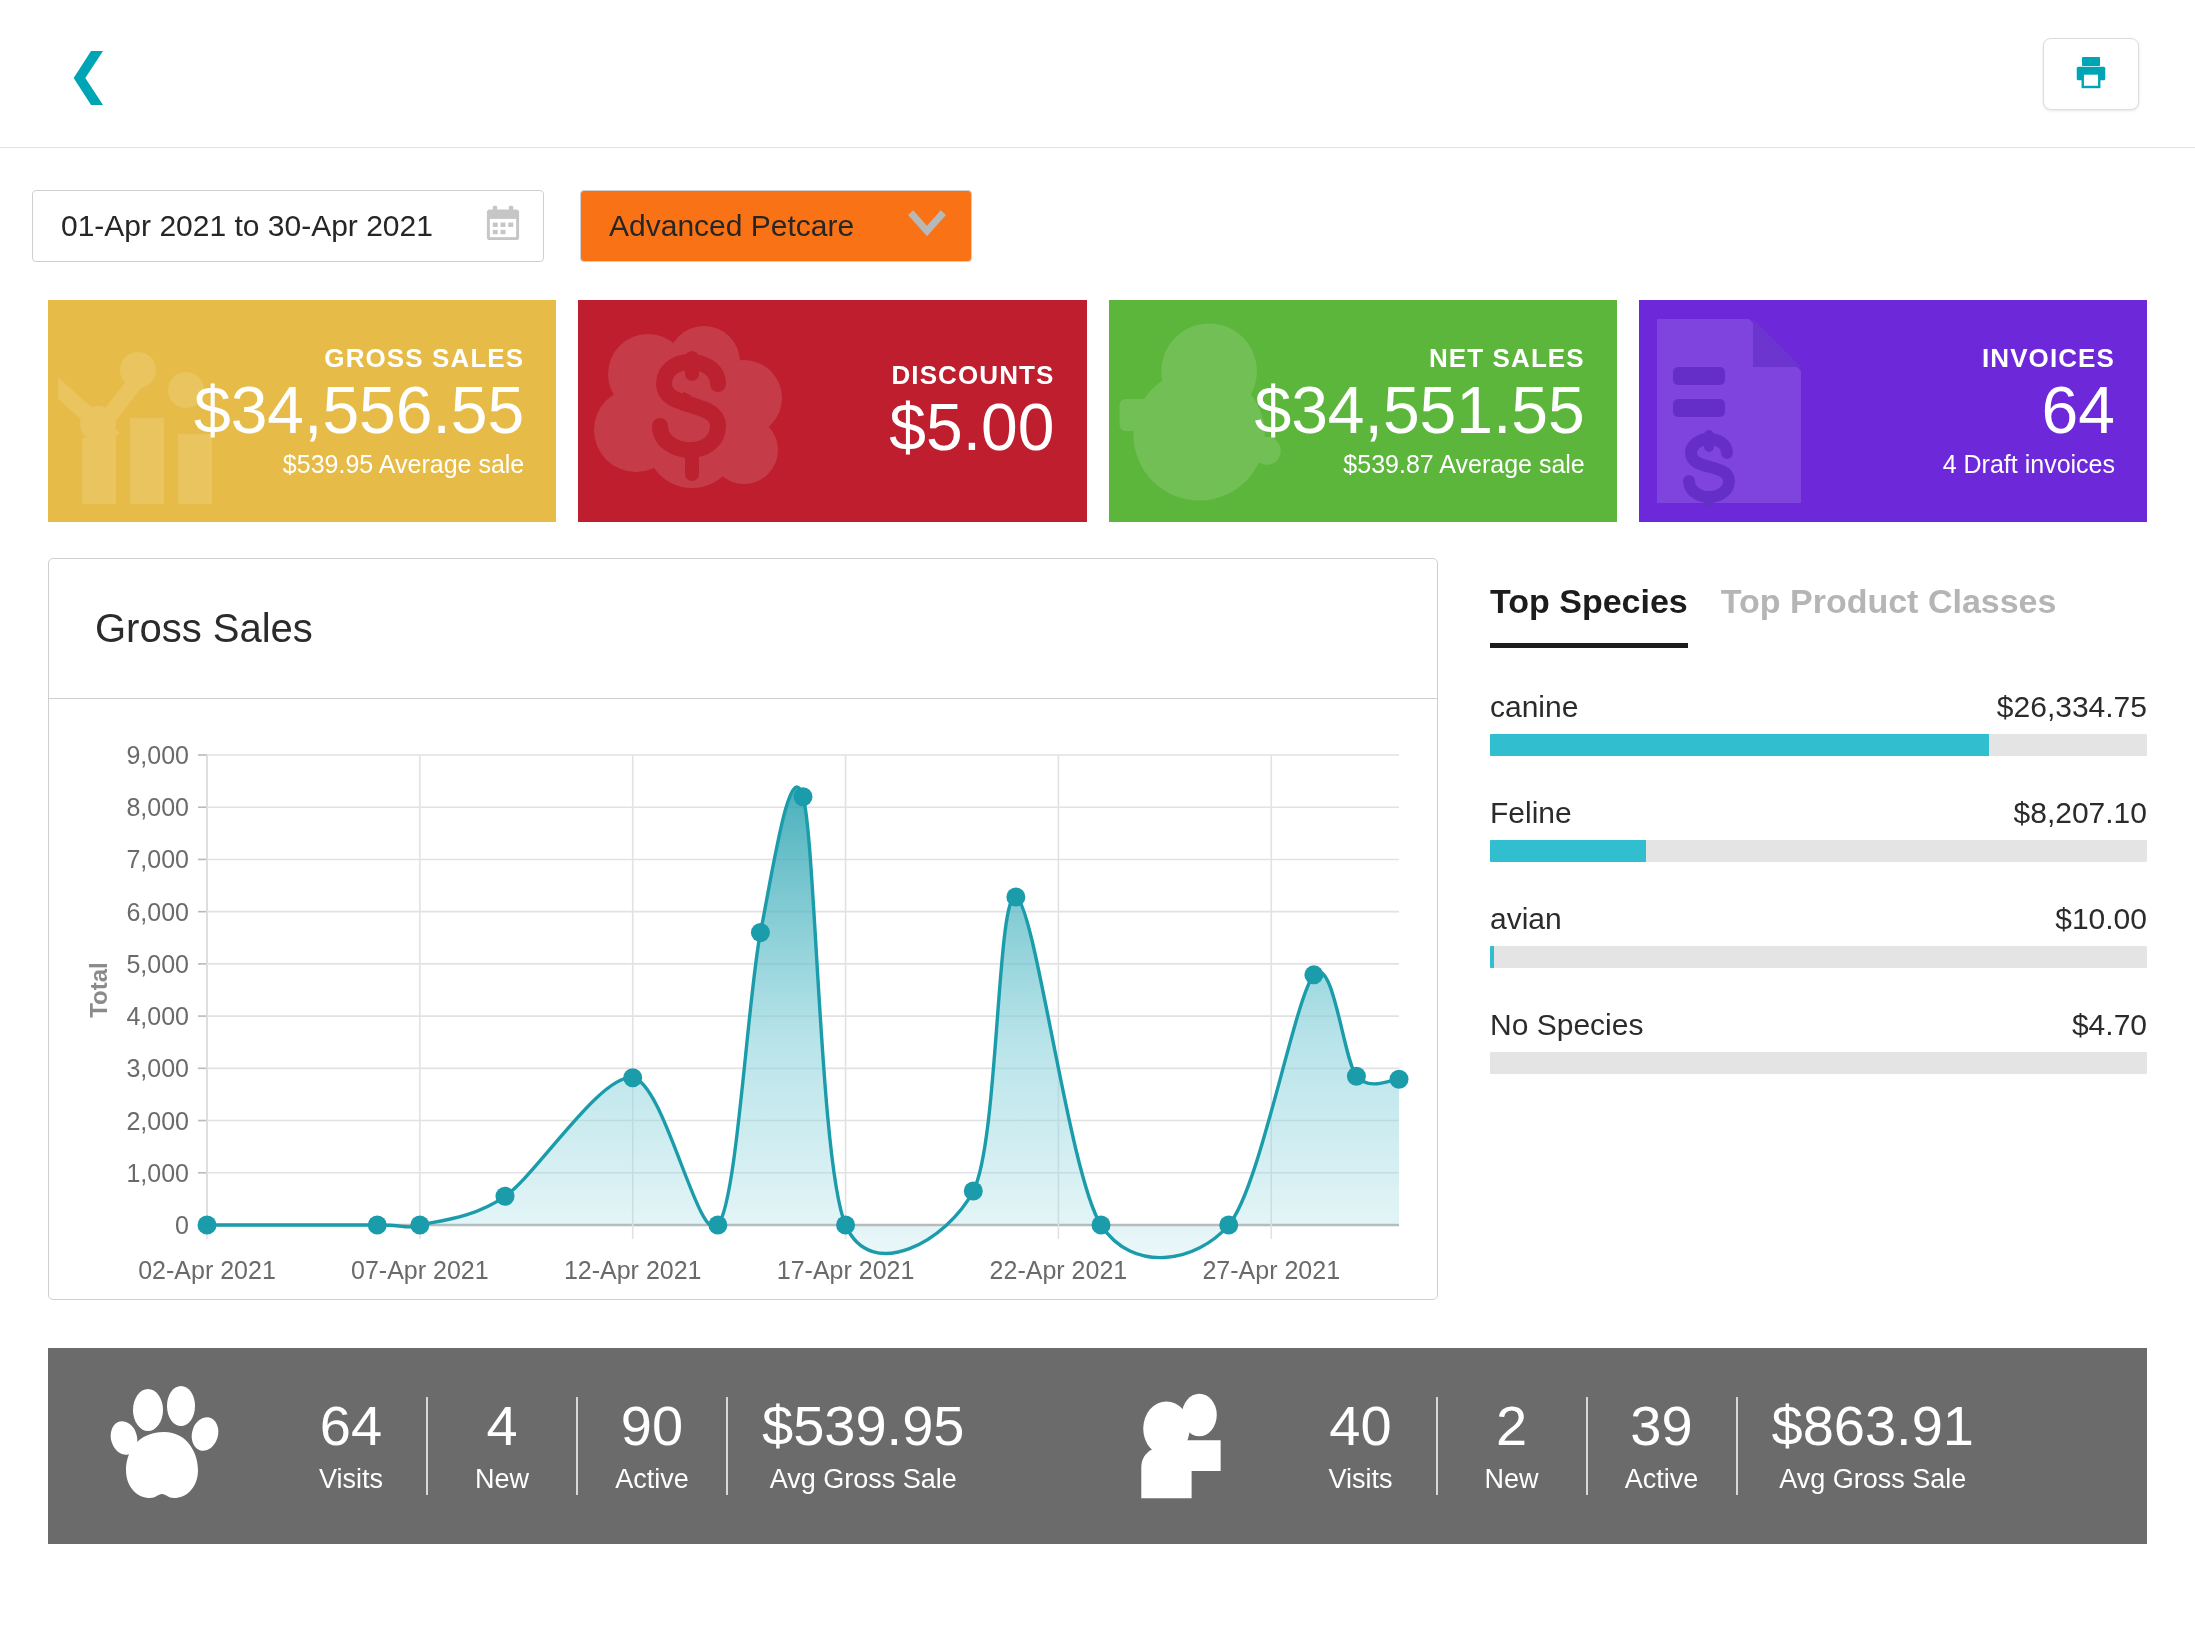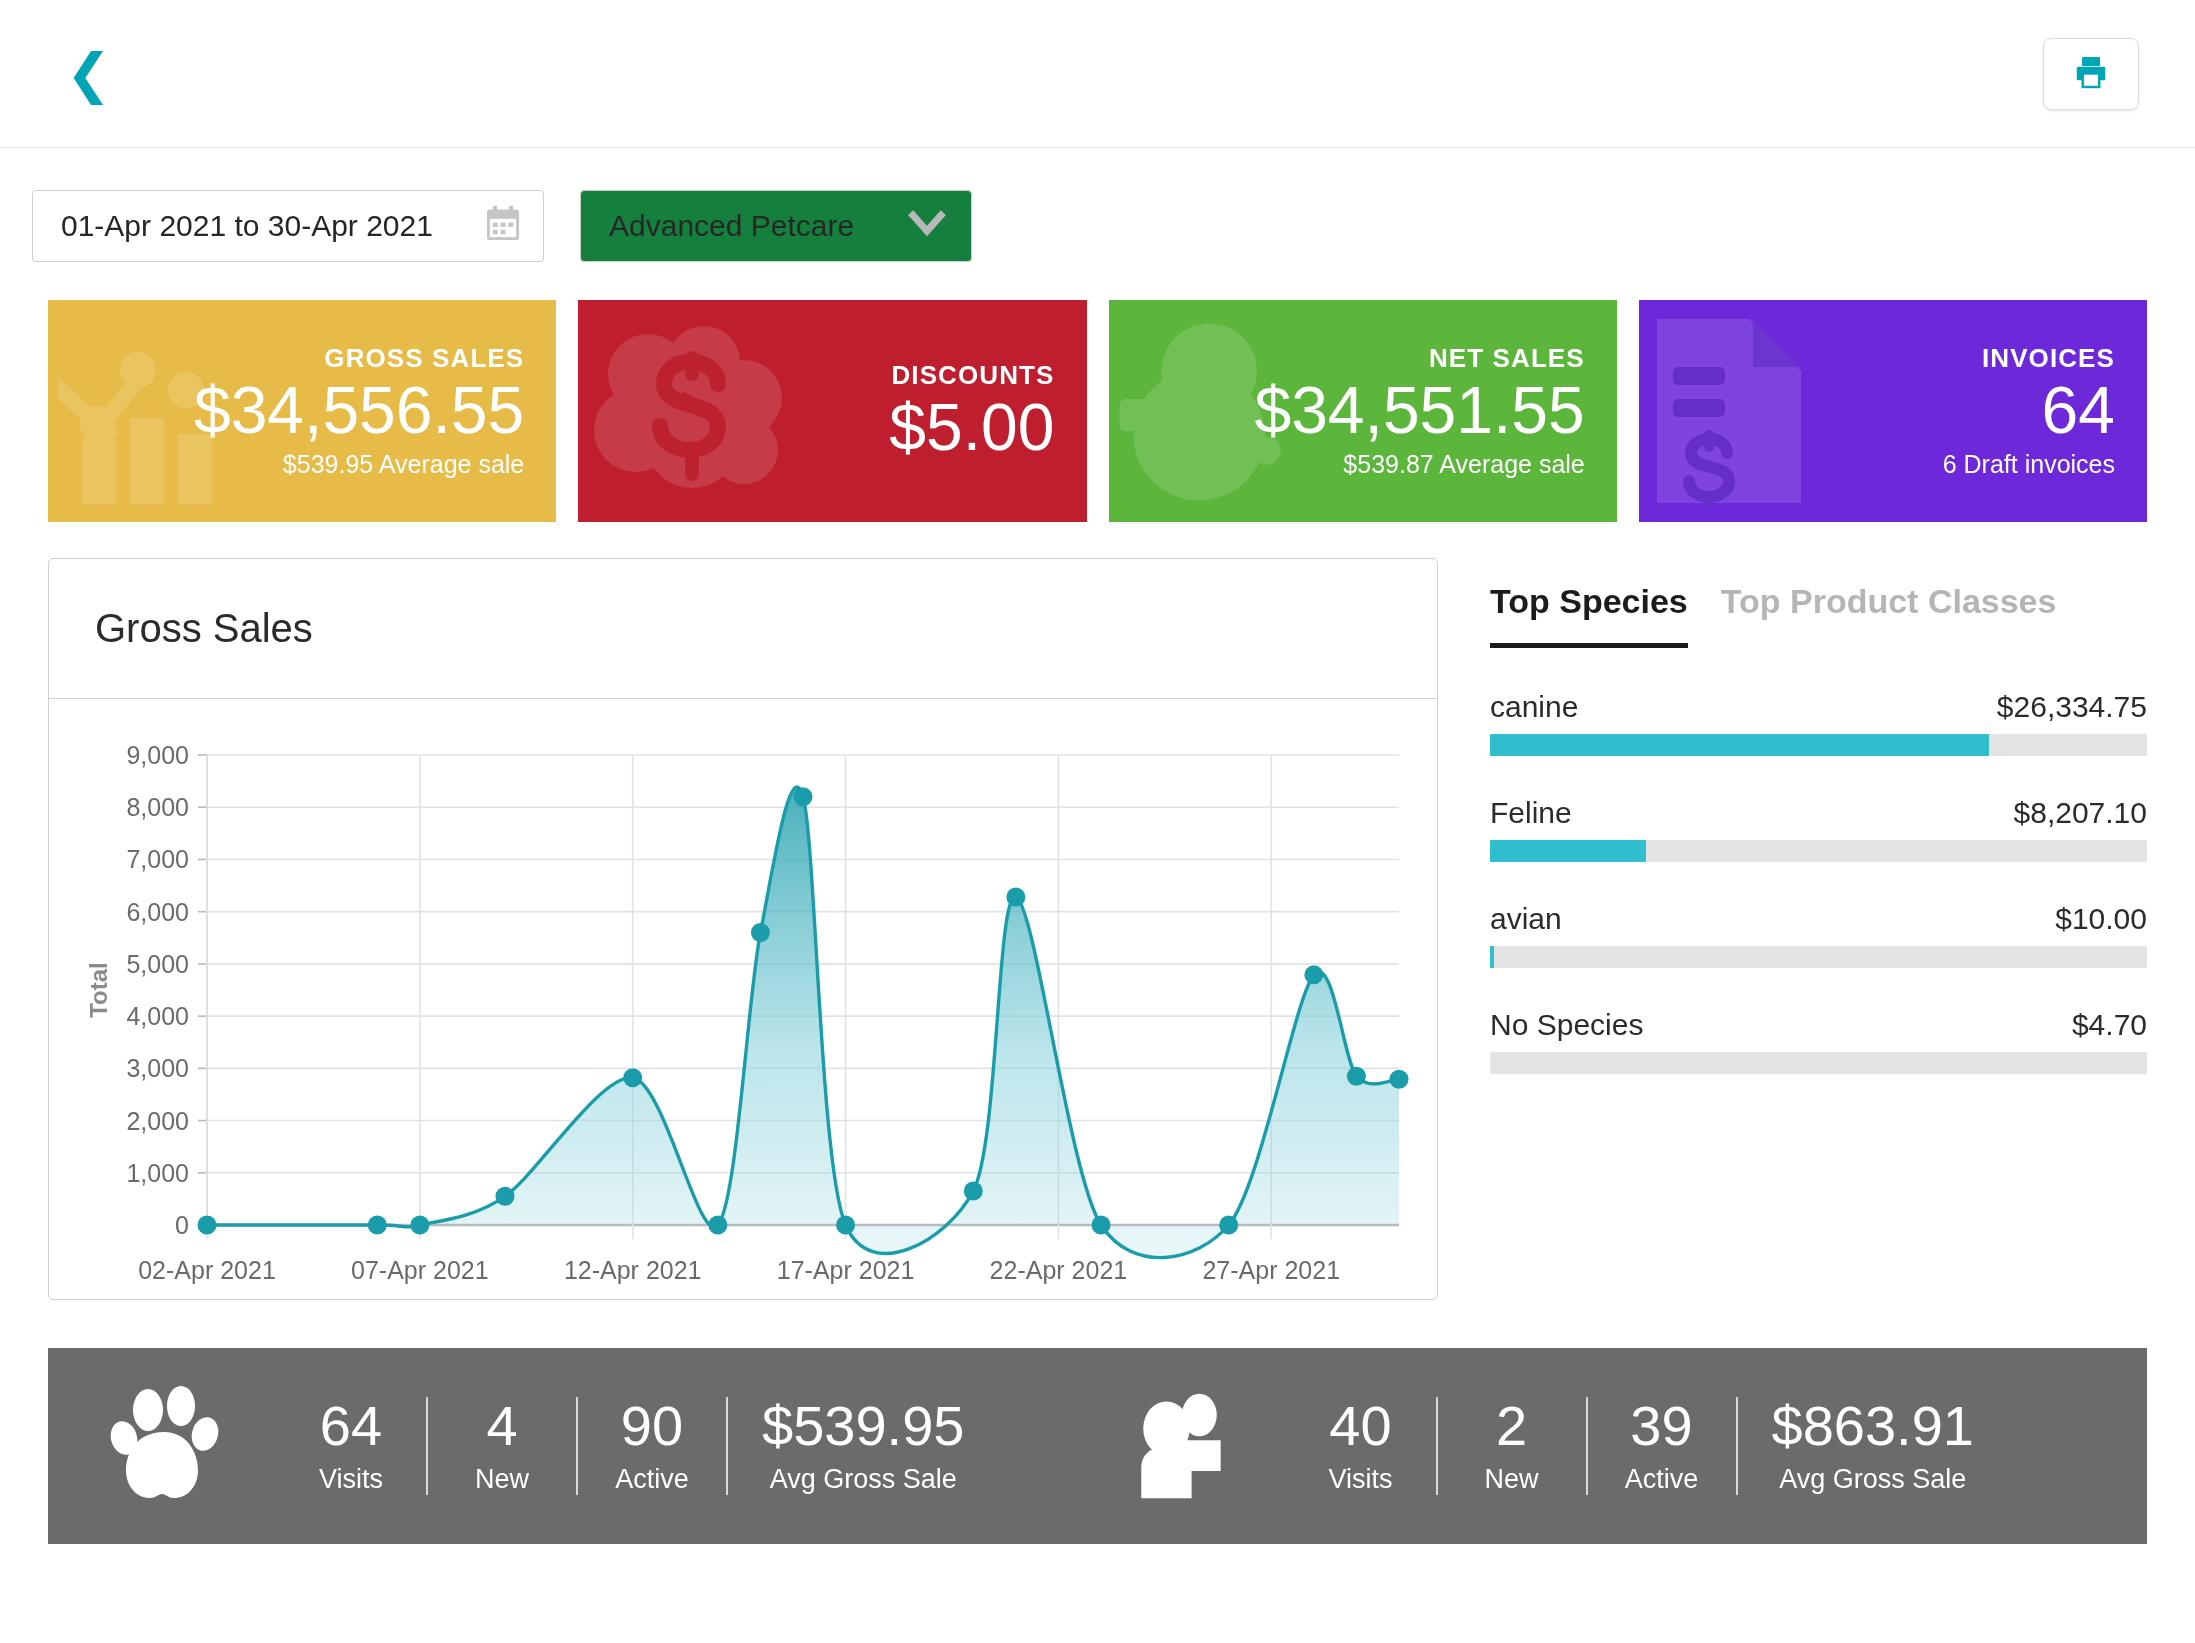--- a/index.html
+++ b/index.html
@@ -63,21 +63,21 @@
   .daterange-text {
     flex: 1;
     font-size: 30px;
     color: #262626;
     white-space: nowrap;
   }
   .practice-select {
     width: 392px; height: 72px;
     border: 1px solid #cfcfcf;
     border-radius: 4px;
-    background: #15803d;
+    background: #f97316;
     display: flex; align-items: center;
     padding: 0 22px 0 28px;
     cursor: pointer;
   }
   .practice-text {
     flex: 1;
     font-size: 30px;
     color: #262626;
     white-space: nowrap;
   }
@@ -340,21 +340,21 @@
         <path d="M4 4 h46 l26 26 v66 H4 Z"></path>
         <path d="M52 4 v24 h24 Z" fill="#6d8c90"></path>
         <rect x="12" y="28" width="26" height="9" rx="2.5" fill="#3c5a5f"></rect>
         <rect x="12" y="44" width="26" height="9" rx="2.5" fill="#3c5a5f"></rect>
         <path d="M30 62 v6 M30 93 v5" stroke="#3c5a5f" stroke-width="5" stroke-linecap="round"></path>
         <path d="M39 71 c0-5-5-7-9-7 -5 0-9 3-9 7 0 9 19 5 19 14 0 5-5 8-10 8 -5 0-10-3-10-8" stroke="#3c5a5f" stroke-width="6" fill="none" stroke-linecap="round"></path>
       </svg>
     </span>
     <span class="kpi-label">INVOICES</span>
     <span class="kpi-value">64</span>
-    <span class="kpi-sub">6 Draft invoices</span>
+    <span class="kpi-sub">4 Draft invoices</span>
   </div>
 </div>
 
 <div class="main">
 
   <div class="chart-card">
     <div class="chart-card-head">
       <span class="chart-card-title">Gross Sales</span>
     </div>
     <div class="chart-body">

